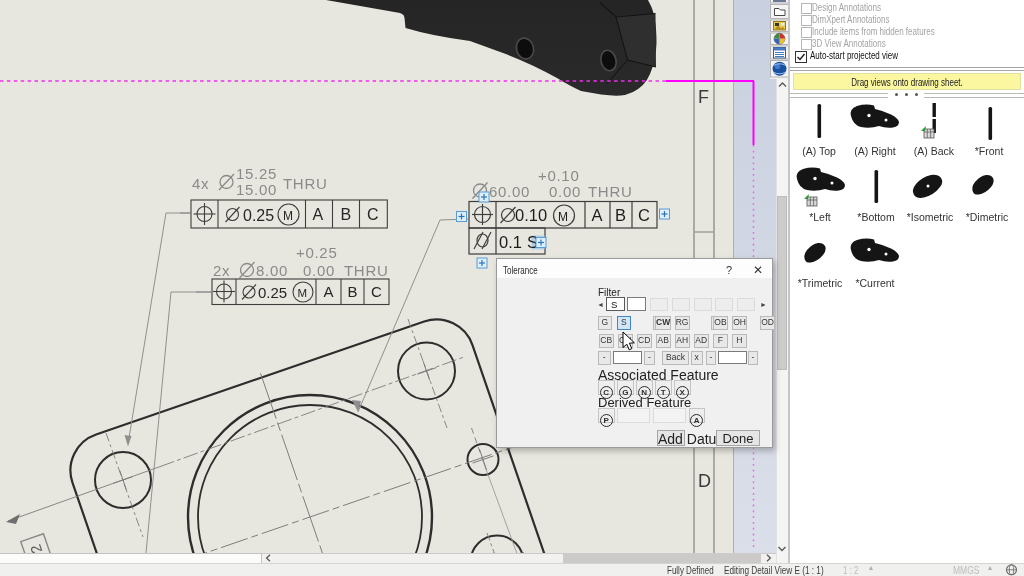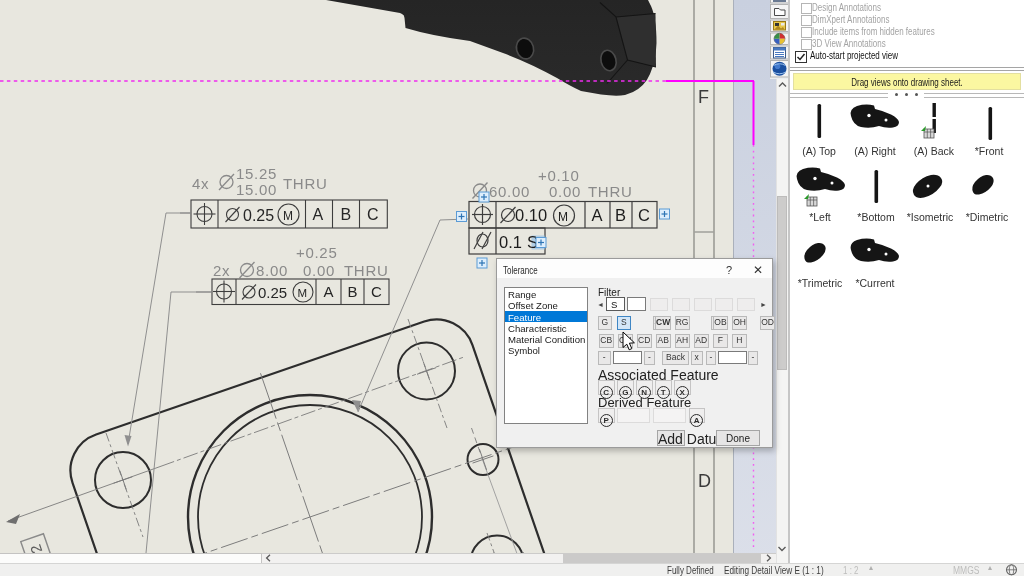--- a/index.html
+++ b/index.html
@@ -382,28 +382,20 @@
       <text x="85" y="189">*Current</text>
     </g>
   </svg>
 
   <div class="abs" style="left:496px;top:258px;width:277px;height:190px;background:#f0f0f0;border:1px solid #9b9b9b;box-sizing:border-box;box-shadow:2px 3px 6px rgba(0,0,0,0.25);font-family:'Liberation Sans',sans-serif;">
     <div class="abs" style="left:0;top:0;width:275px;height:19px;background:#fdfdfd;"></div>
     <div class="txt" style="left:6px;top:6px;font-size:10px;color:#2a2a2a;transform:scaleX(0.8);transform-origin:left top;">Tolerance</div>
     <div class="txt" style="left:229px;top:5px;font-size:11px;color:#333;">?</div>
     <div class="txt" style="left:256px;top:4px;font-size:12px;color:#333;">✕</div>
 
-    <div class="abs" style="left:7px;top:28px;width:84px;height:137px;background:#fff;border:1px solid #828282;box-sizing:border-box;font-size:9.6px;color:#1a1a1a;white-space:nowrap;overflow:hidden;">
-      <div style="padding:1px 0 0 3px;height:10.3px;">Range</div>
-      <div style="padding:1px 0 0 3px;height:10.3px;">Offset Zone</div>
-      <div style="padding:1px 0 0 3px;height:10.3px;background:#0078d7;color:#fff;">Feature</div>
-      <div style="padding:1px 0 0 3px;height:10.3px;">Characteristic</div>
-      <div style="padding:1px 0 0 3px;height:10.3px;">Material Condition</div>
-      <div style="padding:1px 0 0 3px;height:10.3px;">Symbol</div>
-    </div>
 
     <div class="txt" style="left:101px;top:28px;font-size:10px;color:#222;">Filter</div>
 
     <div class="abs" style="left:100px;top:42px;width:8px;height:9px;font-size:7px;color:#444;">◄</div>
     <div class="abs" style="left:109px;top:38px;width:19px;height:14px;background:#fff;border:1px solid #5a5a5a;box-sizing:border-box;font-size:9.5px;color:#111;padding:1px 0 0 4px;">S</div>
     <div class="abs" style="left:130px;top:38px;width:19px;height:14px;background:#fff;border:1px solid #7a7a7a;box-sizing:border-box;"></div>
     <div class="abs" style="left:153px;top:38.5px;width:18px;height:13px;background:#eeeded;border:1px solid #dcdbdb;box-sizing:border-box;"></div>
     <div class="abs" style="left:175px;top:38.5px;width:18px;height:13px;background:#eeeded;border:1px solid #dcdbdb;box-sizing:border-box;"></div>
     <div class="abs" style="left:196.5px;top:38.5px;width:18px;height:13px;background:#eeeded;border:1px solid #dcdbdb;box-sizing:border-box;"></div>
     <div class="abs" style="left:218px;top:38.5px;width:18px;height:13px;background:#eeeded;border:1px solid #dcdbdb;box-sizing:border-box;"></div>
@@ -442,20 +434,20 @@
     <div class="sb" style="left:139px;top:121px;"><span class="circ">N</span></div>
     <div class="sb" style="left:158px;top:121px;"><span class="circ">T</span></div>
     <div class="sb" style="left:177px;top:121px;"><span class="circ">X</span></div>
     <div class="txt" style="left:101px;top:136px;font-size:13px;color:#222;">Derived Feature</div>
     <div class="sb" style="left:101px;top:148.5px;"><span class="circ">P</span></div>
     <div class="abs" style="left:120px;top:148.5px;width:33px;height:15.5px;background:#f4f3f3;border:1px solid #dcdbdb;box-sizing:border-box;"></div>
     <div class="abs" style="left:156px;top:148.5px;width:33px;height:15.5px;background:#f4f3f3;border:1px solid #dcdbdb;box-sizing:border-box;"></div>
     <div class="sb" style="left:191.5px;top:148.5px;"><span class="circ">A</span></div>
 
     <button style="position:absolute;left:160px;top:171px;width:28px;height:16px;background:#e6e5e5;border:1px solid #a5a5a5;white-space:nowrap;font-size:14px;color:#222;font-family:'Liberation Sans',sans-serif;padding:0;">Add Datum</button>
-    <button style="position:absolute;left:219px;top:171px;width:44px;height:16px;background:#e6e5e5;border:1px solid #a5a5a5;white-space:nowrap;font-size:10px;color:#222;font-family:'Liberation Sans',sans-serif;padding:0;">Done</button>
+    <button style="position:absolute;left:219px;top:171px;width:44px;height:16px;background:#e6e5e5;border:1px solid #a5a5a5;white-space:nowrap;font-size:13px;color:#222;font-family:'Liberation Sans',sans-serif;padding:0;">Done</button>
   </div>
 
   <svg class="abs" style="left:622px;top:331px" width="16" height="22">
     <path d="M1,1 L1,16.5 L4.8,13.2 L7.2,18.8 L9.8,17.6 L7.4,12.2 L12.4,11.8 Z" fill="#fff" stroke="#000" stroke-width="1"></path>
   </svg>
 
 </div>
 
 </body></html>

